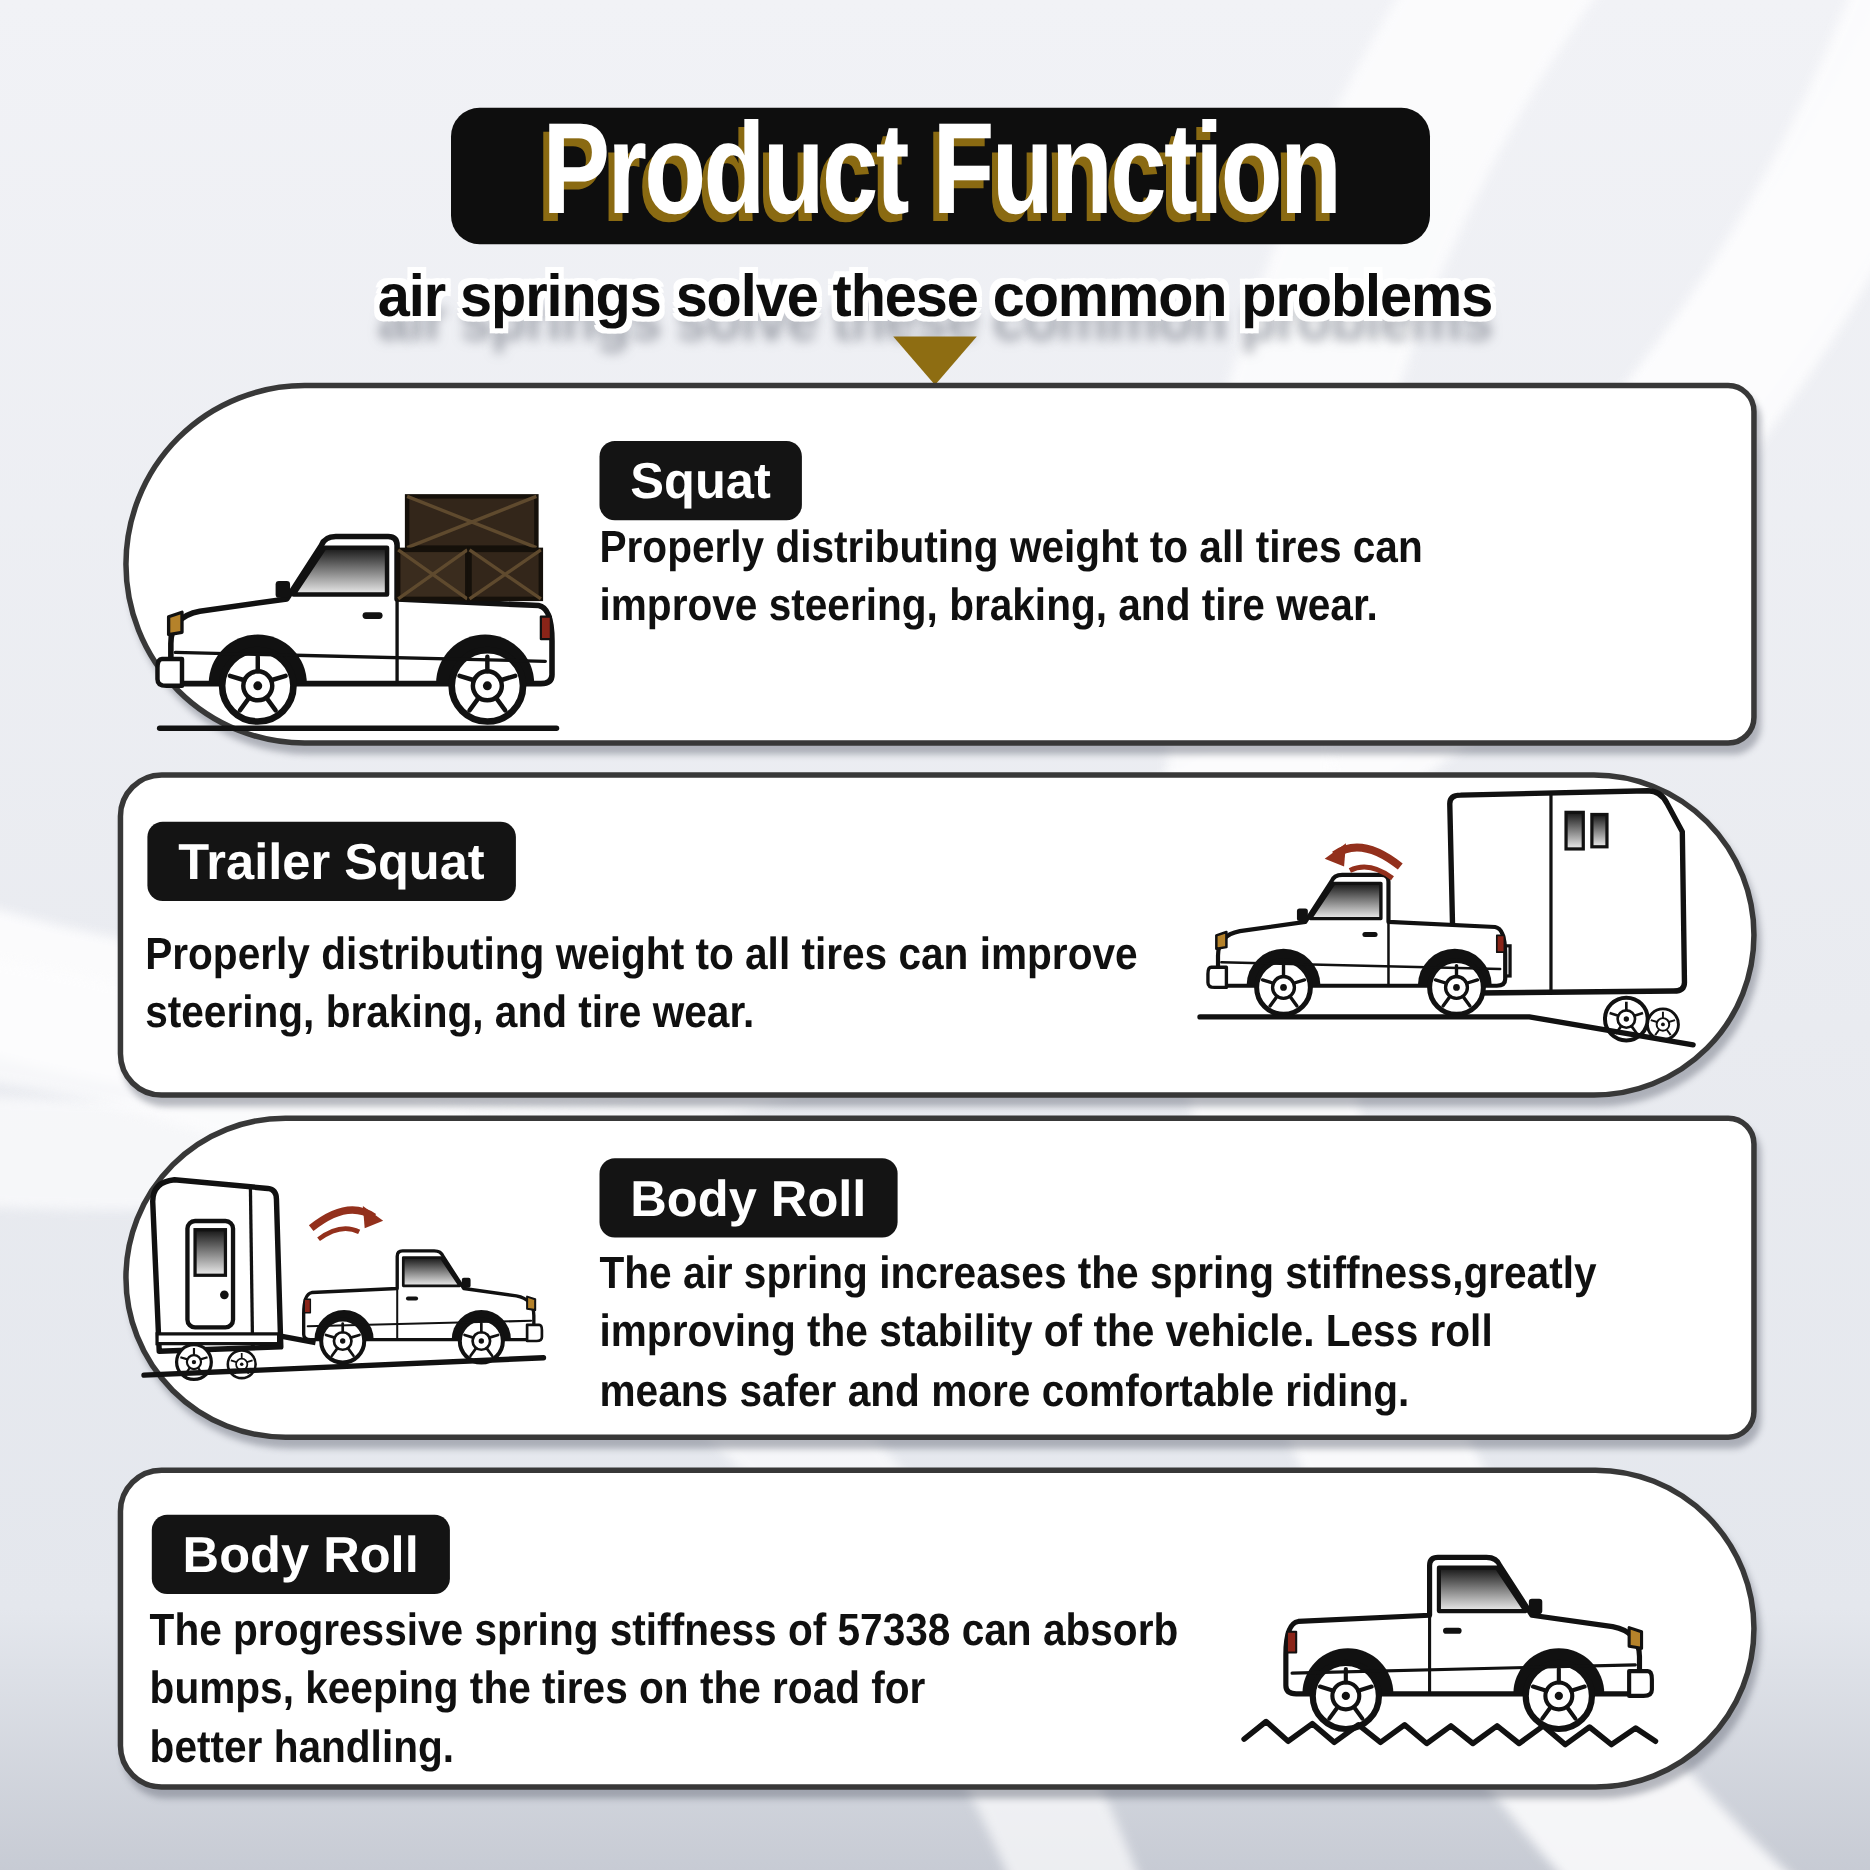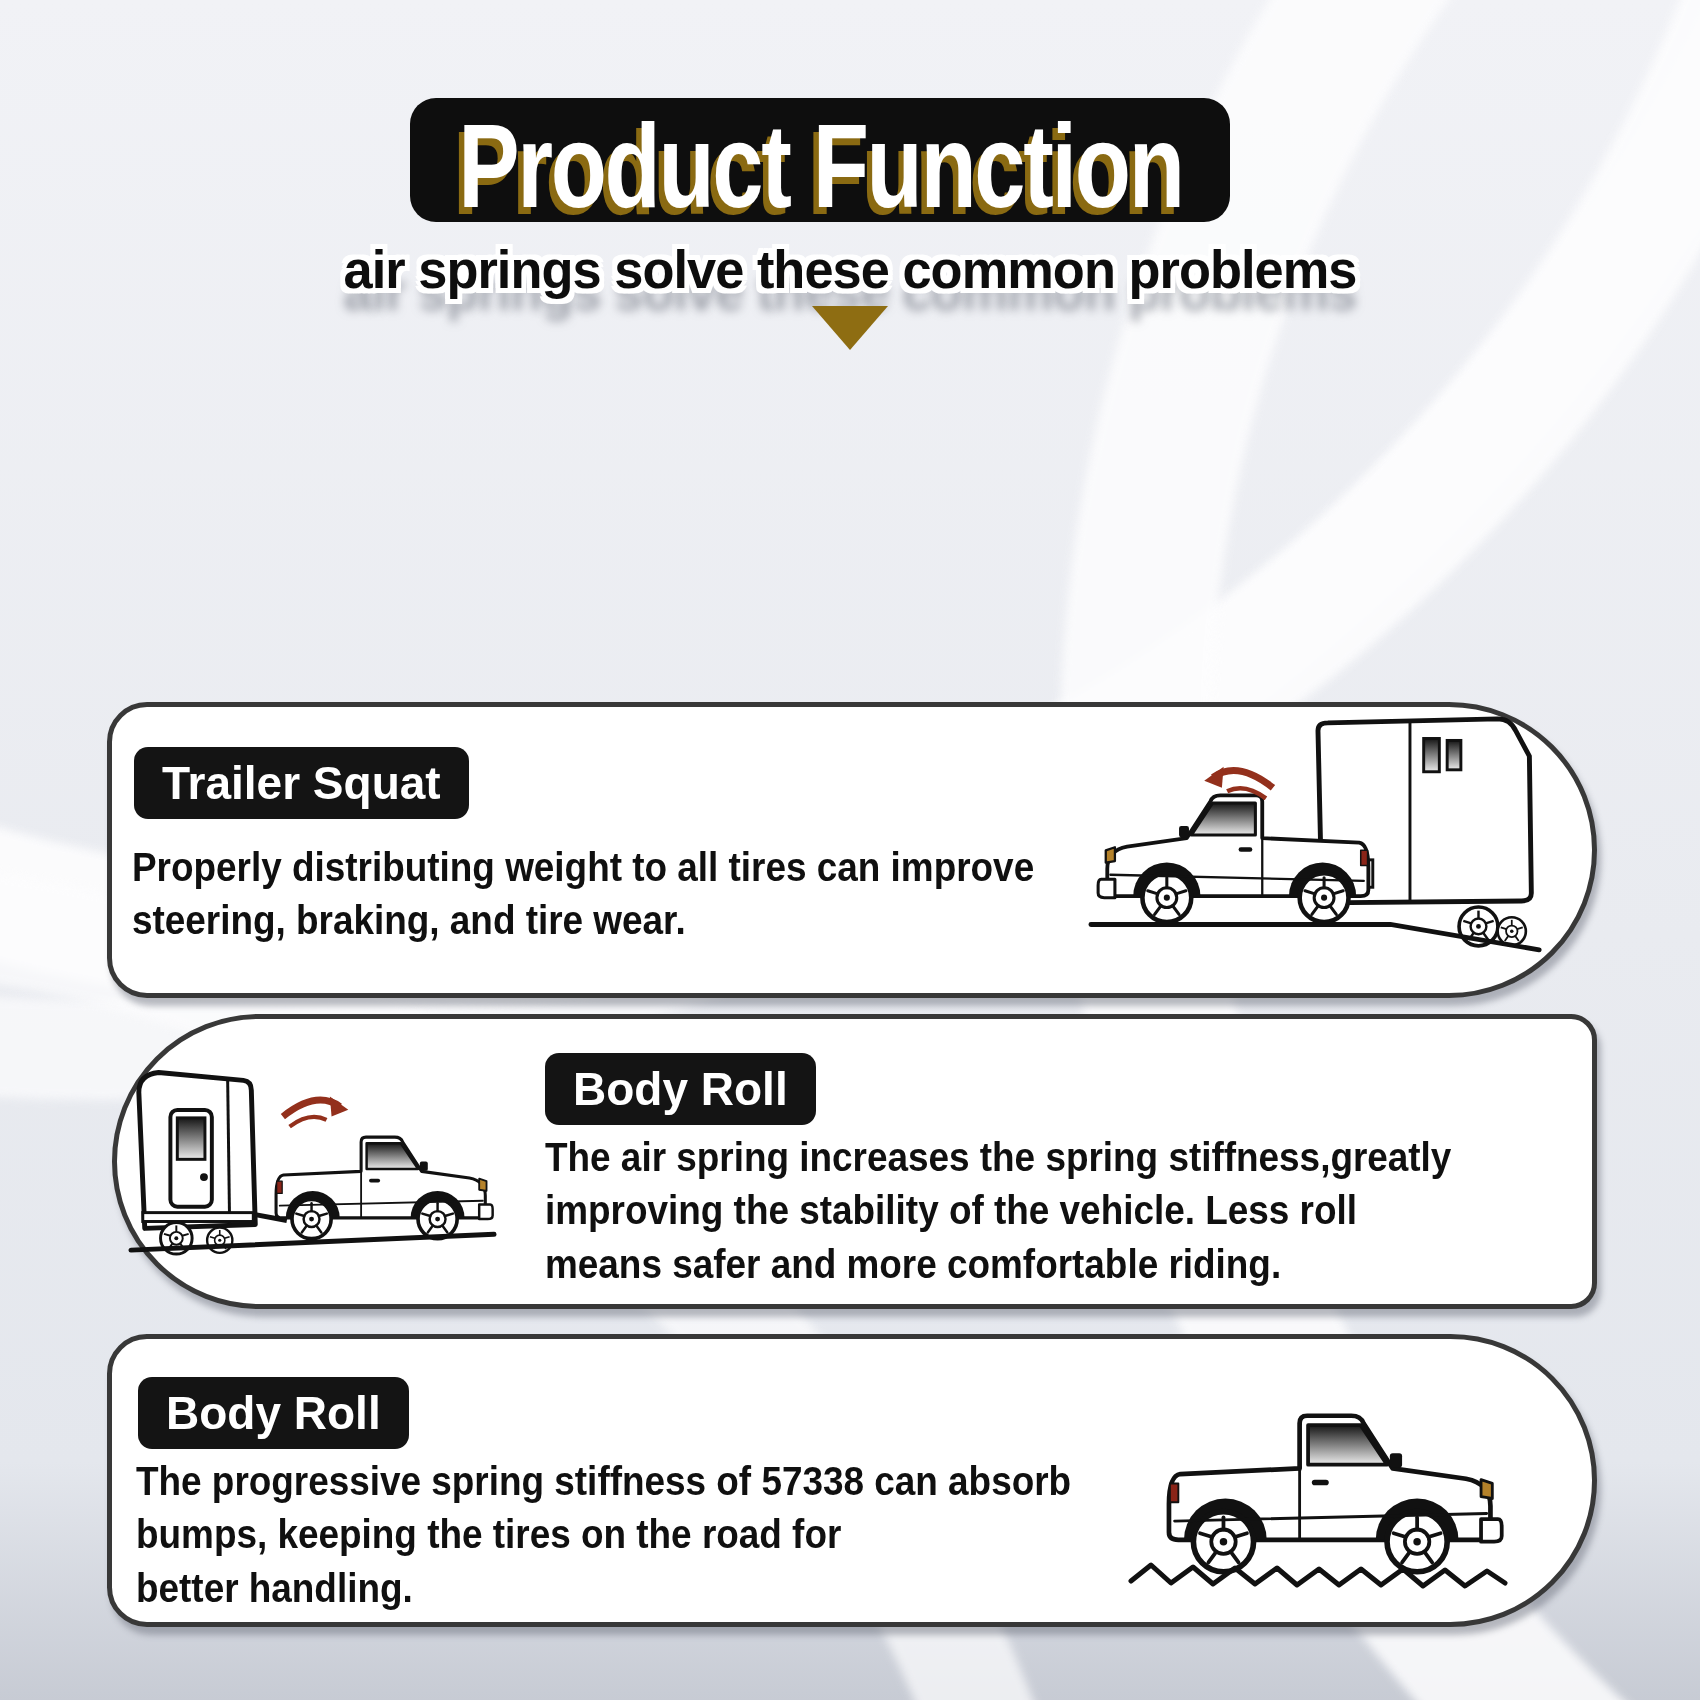--- a/index.html
+++ b/index.html
@@ -6,22 +6,22 @@
   .stage{position:relative;width:1700px;height:1700px;overflow:hidden;
          font-family:"Liberation Sans",sans-serif;
          background:linear-gradient(180deg,#f1f2f6 0%,#e9ebf0 55%,#e4e7ed 86%,#c7cbd4 100%);}
   
   .ribbon{position:absolute;border-radius:50%;border-style:solid;border-color:#fdfdfe;filter:blur(5px);}
   .r1{width:2800px;height:2800px;border-width:130px;left:-1150px;top:-2050px;opacity:.9;}
   .r2{width:3600px;height:3600px;border-width:100px;left:-1800px;top:-2700px;opacity:.7;}
   .r3{width:2600px;height:2600px;border-width:150px;left:1060px;top:-700px;opacity:.85;}
   .r4{width:2400px;height:2400px;border-width:110px;left:-1500px;top:860px;opacity:.7;}
   
-  .title-box{position:absolute;left:410px;top:98px;width:820px;height:124px;background:#0e0e0e;
-             border-radius:26px;display:flex;align-items:flex-start;justify-content:center;}
+  .title-box{position:absolute;left:410px;top:98px;width:890px;height:124px;background:#0e0e0e;
+             border-radius:26px;display:flex;align-items:flex-end;justify-content:center;}
   .title-text{color:#ffffff;font-size:118px;font-weight:700;letter-spacing:-3px;white-space:nowrap;
               transform:scaleX(0.78);text-shadow:-7px 7px 0 #8a6a12;}
   .subtitle{position:absolute;left:0;top:238px;width:1700px;text-align:center;color:#0d0d0d;
             font-size:54px;font-weight:700;letter-spacing:-1px;white-space:nowrap;transform:scaleX(0.97);
             text-shadow:-5px -5px 0 #fff,5px -5px 0 #fff,-5px 5px 0 #fff,5px 5px 0 #fff,
                         -5px 0 0 #fff,5px 0 0 #fff,0 -5px 0 #fff,0 5px 0 #fff,
                         0 22px 10px rgba(105,110,122,.6);}
   .down-triangle{position:absolute;left:812px;top:306px;width:0;height:0;
                  border-left:38px solid transparent;border-right:38px solid transparent;
                  border-top:44px solid #8e6d12;}
@@ -103,20 +103,34 @@
     </defs>
   </svg>
 
   <header class="title-box">
     <span class="title-text">Product Function</span>
   </header>
 
   <div class="subtitle">air springs solve these common problems</div>
   <div class="down-triangle"></div>
 
+  <section class="panel panel-1">
+    <div class="chip chip-1">
+      <span>Squat</span>
+    </div>
+    <p class="ptext text-1">Properly distributing weight to all tires can
+improve steering, braking, and tire wear.</p>
+    <div class="illus illus-1">
+      <svg viewBox="0 0 380 234">
+        <use href="#truckSide"></use>
+        <use href="#crates"></use>
+        <line x1="14" y1="226" x2="370" y2="226" stroke="#111111" stroke-width="5" stroke-linecap="round"></line>
+      </svg>
+    </div>
+  </section>
 
   <section class="panel panel-2">
     <div class="chip chip-2">
       <span>Trailer Squat</span>
     </div>
     <p class="ptext text-2">Properly distributing weight to all tires can improve
 steering, braking, and tire wear.</p>
     <div class="illus illus-2">
       <svg viewBox="0 0 470 262">
         <path d="M236,16 Q236,8 246,8 L420,4 Q432,4 438,16 L452,42 L454,182 Q454,190 444,190 L240,192 Z" fill="#ffffff" stroke="#111111" stroke-width="5" stroke-linejoin="round"></path>

